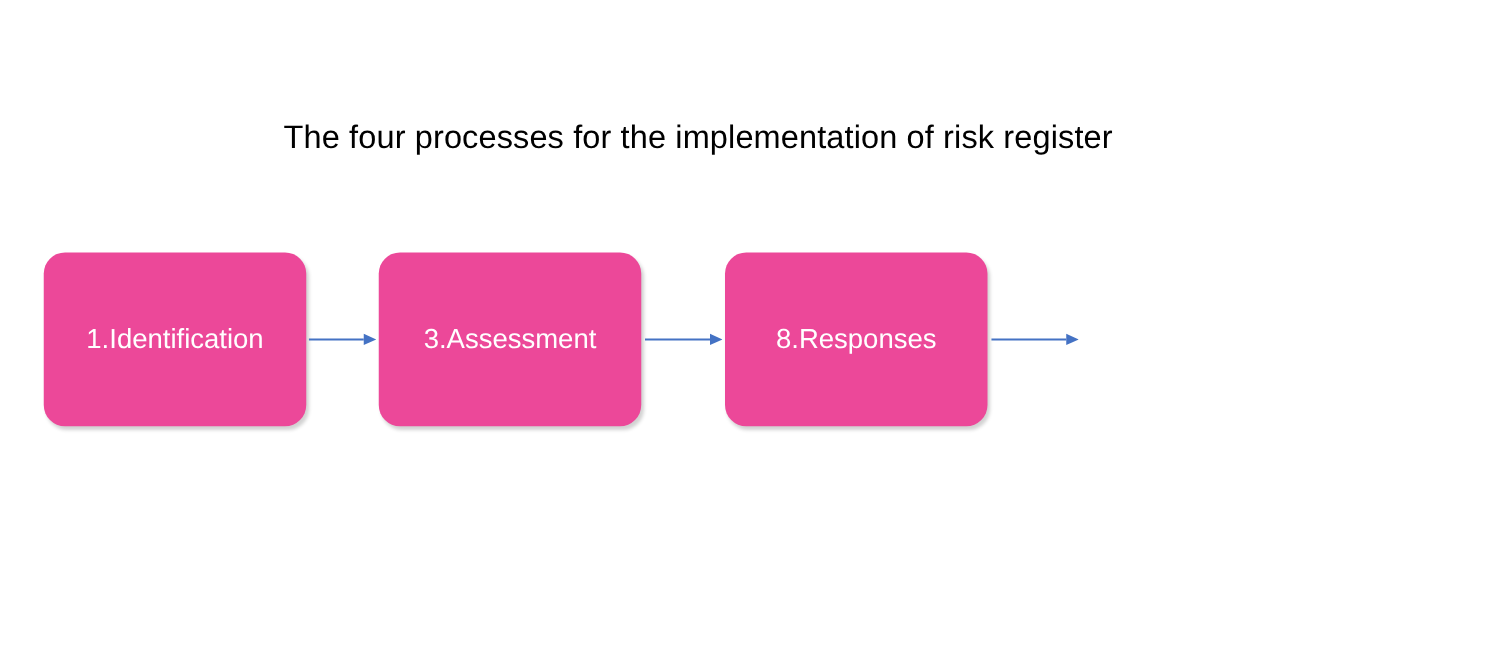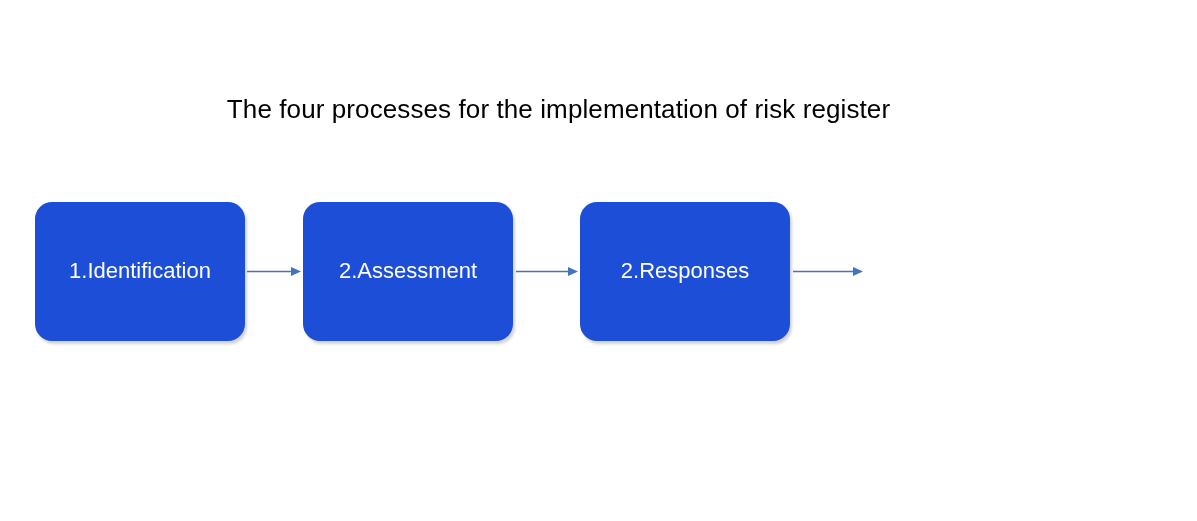--- a/index.html
+++ b/index.html
@@ -44,21 +44,21 @@
     top: 178px;
     width: 1041px;
     height: 139px;
   }
 
   .process-node {
     position: absolute;
     top: 0;
     width: 210px;
     height: 139px;
-    background: #1d4ed8;
+    background: #ec4899;
     border-radius: 17px;
     box-shadow: 2px 3px 3px rgba(0, 0, 0, 0.18);
     display: flex;
     align-items: center;
     justify-content: center;
     box-sizing: border-box;
   }
 
   .process-node-label {
     font-size: 22px;
@@ -97,30 +97,30 @@
     <div class="process-node" id="node-1">
       <span class="process-node-label">1.Identification</span>
     </div>
 
     <svg class="flow-arrow" id="arrow-1" viewBox="0 0 54 15" preserveAspectRatio="none">
       <line x1="0" y1="7.5" x2="44" y2="7.5" stroke="#4472C4" stroke-width="1.6"></line>
       <polygon points="44,3 54,7.5 44,12" fill="#4472C4"></polygon>
     </svg>
 
     <div class="process-node" id="node-2">
-      <span class="process-node-label">2.Assessment</span>
+      <span class="process-node-label">3.Assessment</span>
     </div>
 
     <svg class="flow-arrow" id="arrow-2" viewBox="0 0 62 15" preserveAspectRatio="none">
       <line x1="0" y1="7.5" x2="52" y2="7.5" stroke="#4472C4" stroke-width="1.6"></line>
       <polygon points="52,3 62,7.5 52,12" fill="#4472C4"></polygon>
     </svg>
 
     <div class="process-node" id="node-3">
-      <span class="process-node-label">2.Responses</span>
+      <span class="process-node-label">8.Responses</span>
     </div>
 
     <svg class="flow-arrow" id="arrow-3" viewBox="0 0 70 15" preserveAspectRatio="none">
       <line x1="0" y1="7.5" x2="60" y2="7.5" stroke="#4472C4" stroke-width="1.6"></line>
       <polygon points="60,3 70,7.5 60,12" fill="#4472C4"></polygon>
     </svg>
 
 
   </div>
 </div>

